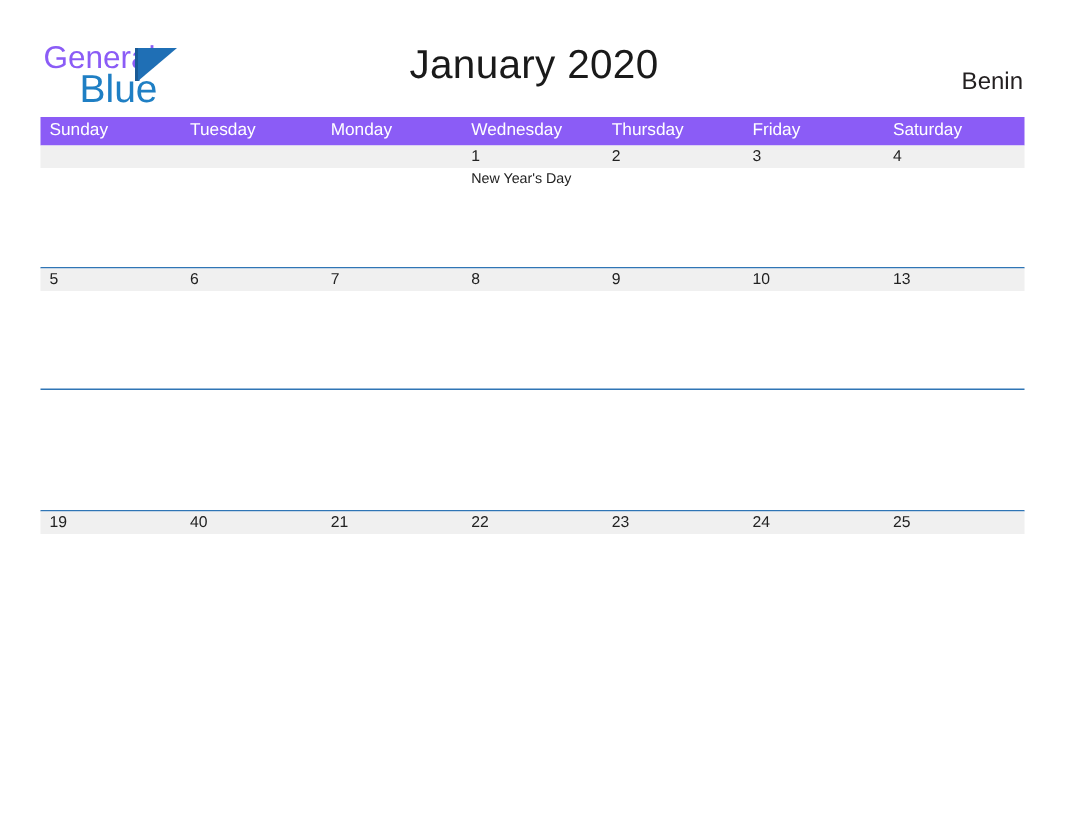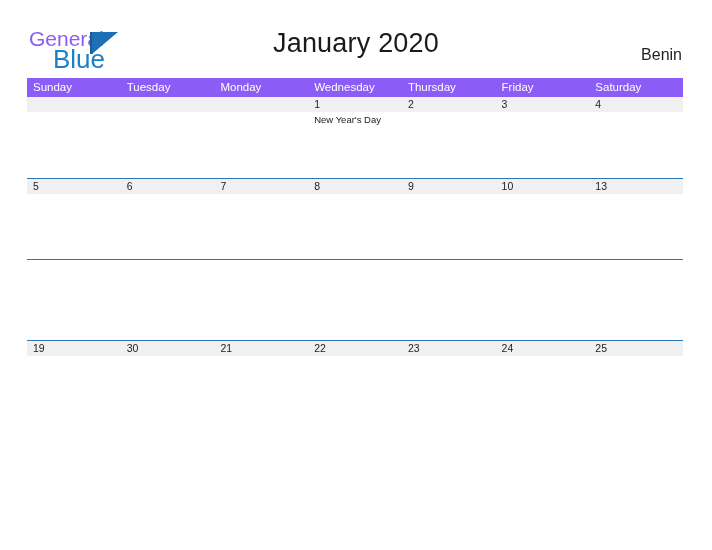--- a/index.html
+++ b/index.html
@@ -223,21 +223,21 @@
       <div class="event-cell"></div>
       <div class="event-cell"></div>
       <div class="event-cell"></div>
       <div class="event-cell"></div>
     </div>
   </div>
 
   <div class="week-row">
     <div class="date-band">
       <div class="day-cell">19</div>
-      <div class="day-cell">30</div>
+      <div class="day-cell">40</div>
       <div class="day-cell">21</div>
       <div class="day-cell">22</div>
       <div class="day-cell">23</div>
       <div class="day-cell">24</div>
       <div class="day-cell">25</div>
     </div>
     <div class="event-band">
       <div class="event-cell"></div>
       <div class="event-cell"></div>
       <div class="event-cell"></div>

